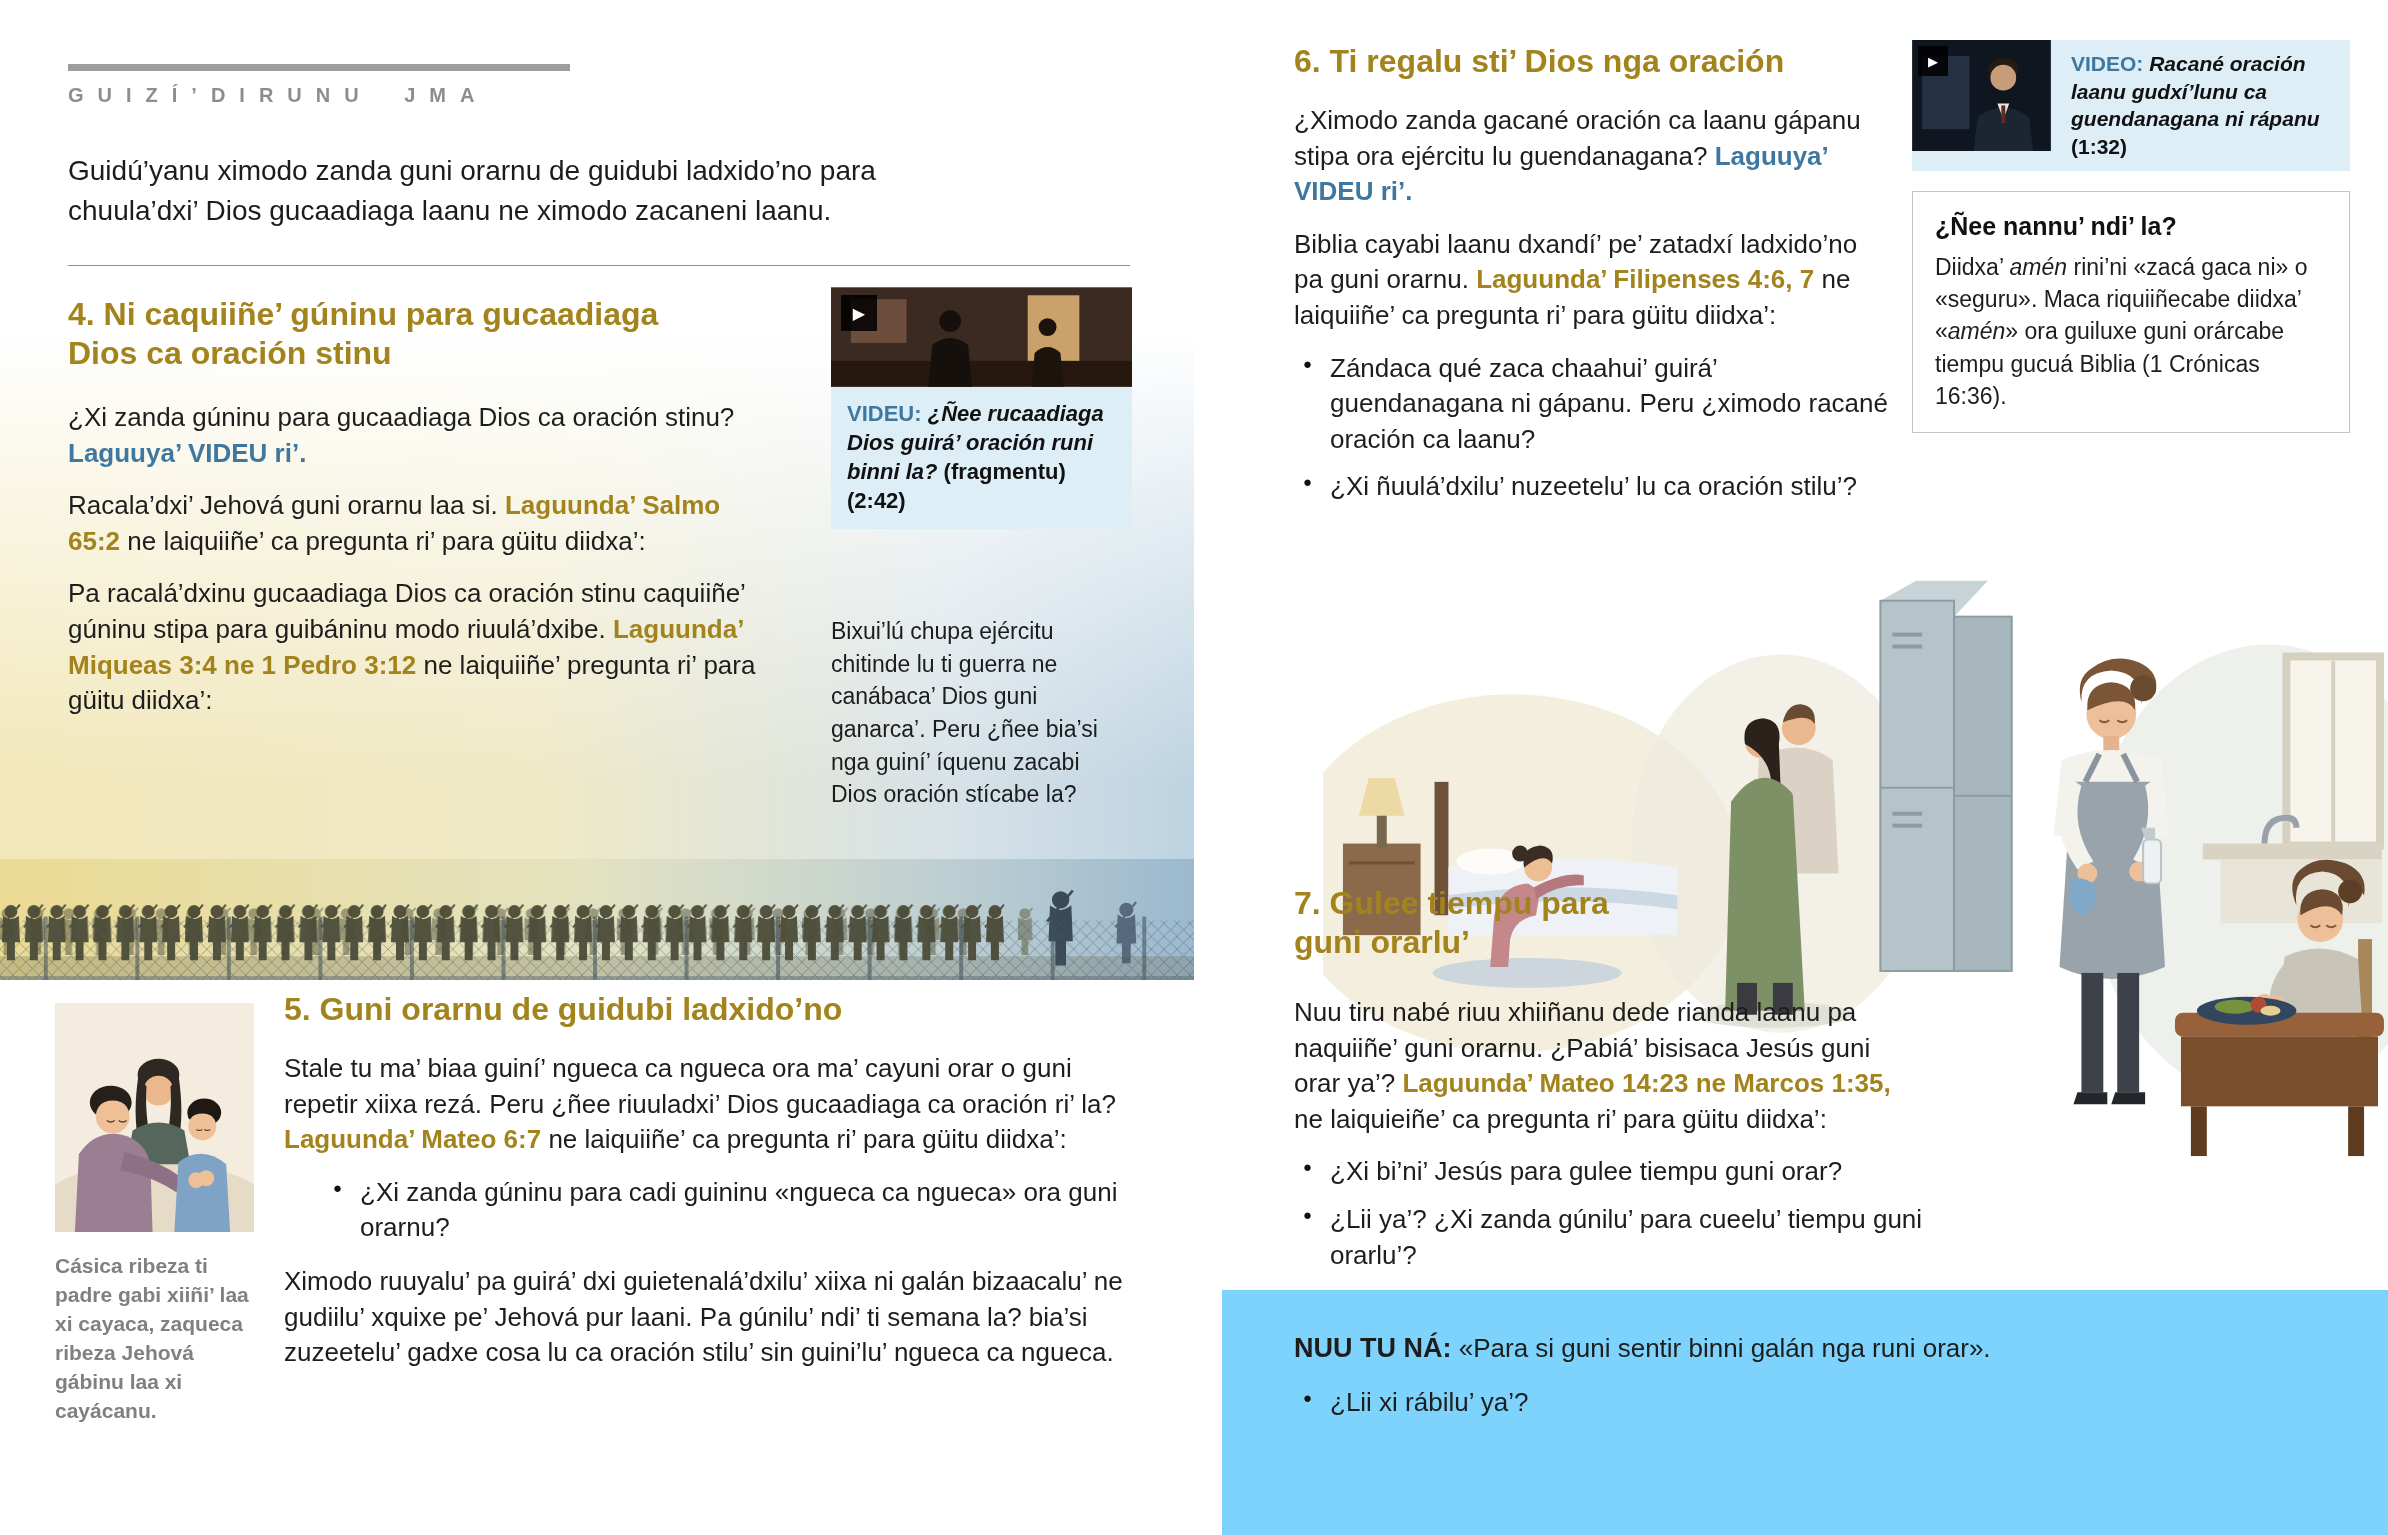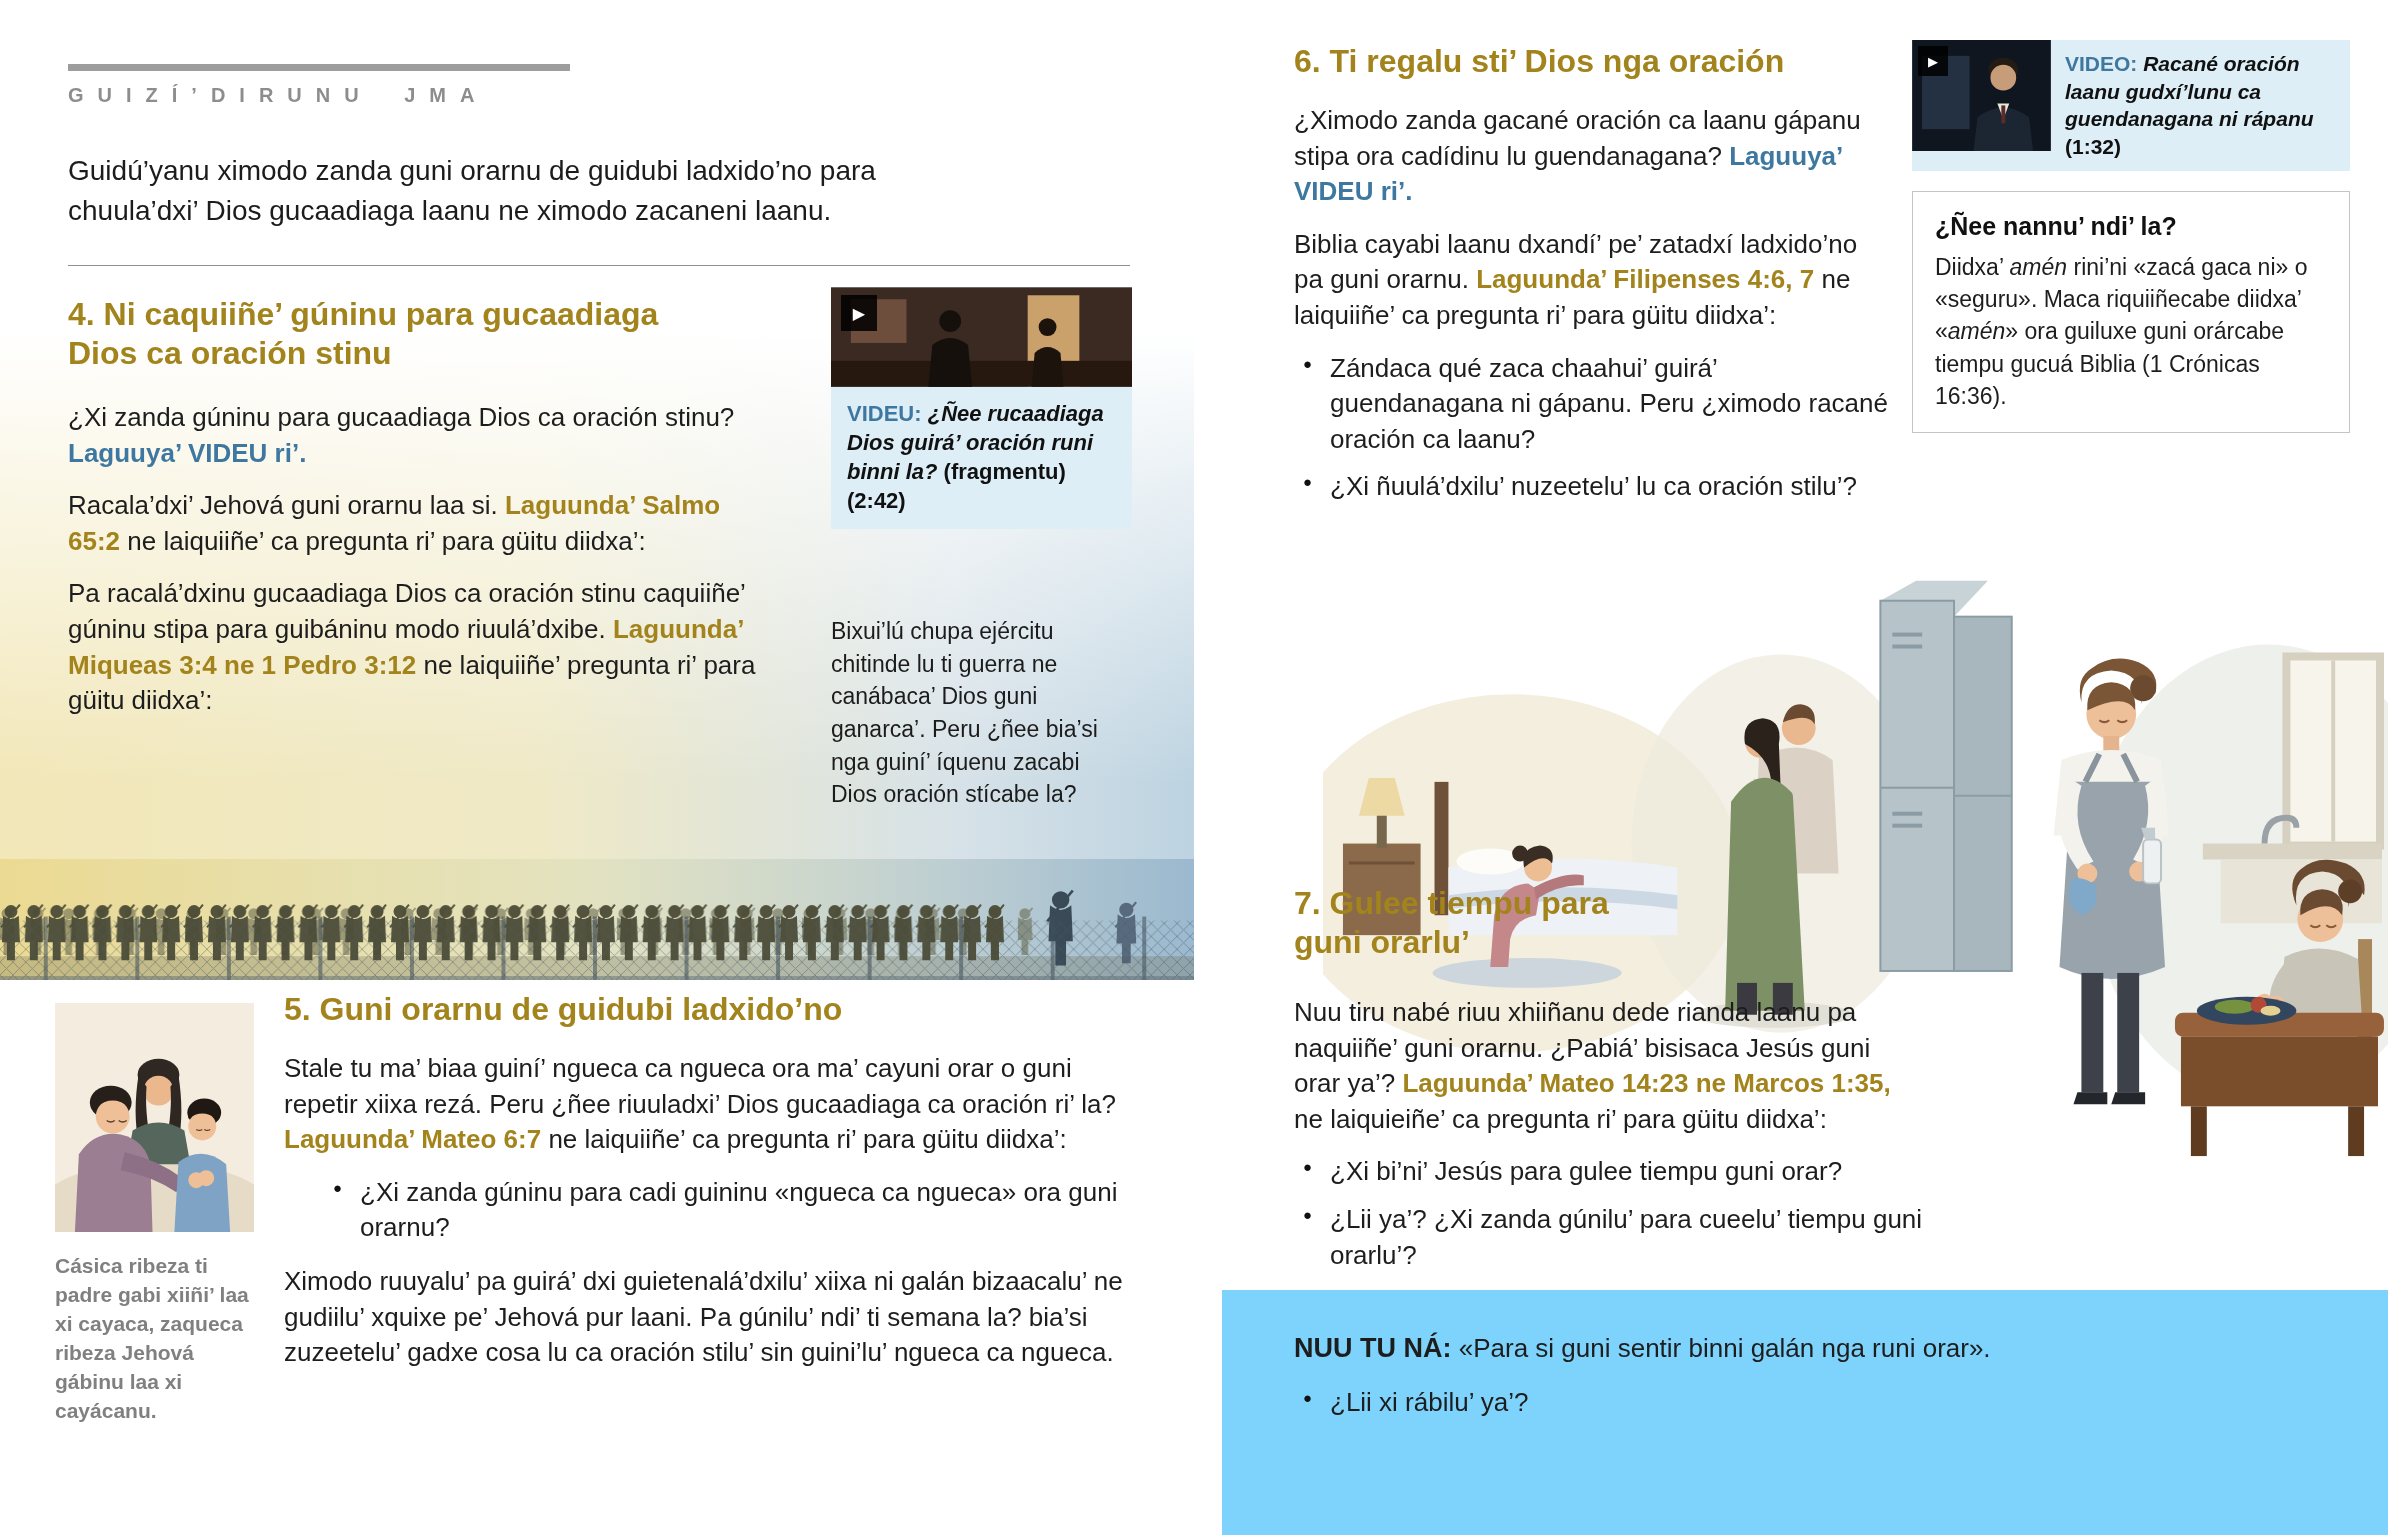--- a/index.html
+++ b/index.html
@@ -40,21 +40,21 @@
   .family-caption{position:absolute;left:55px;top:1252px;width:211px;font-size:21px;line-height:1.38;
     font-weight:600;color:#808080}
   .knowbox{position:absolute;left:718px;top:191px;width:438px;background:#fff;border:1px solid #c4c4c4;
     padding:20px 22px;z-index:1}
   .knowbox h3{font-size:25px;margin:0 0 10px;color:#111}
   .knowbox .kb-body{font-size:23px;line-height:1.4}
   .footerbox{position:absolute;left:28px;top:1290px;width:1166px;height:246px;background:#7dd3fc;z-index:1}
   .footerbox .fb-inner{padding:40px 60px 0 72px;font-size:26px;line-height:1.4}
   .fb-label{font-weight:700;font-size:27px}
   .s6-videobox{left:718px;top:40px;width:438px;display:flex;align-items:stretch}
-  .s6-videobox .vb-caption{font-size:21px;padding:10px 14px}
+  .s6-videobox .vb-caption{font-size:21px;padding:10px 20px}
 </style>
 </head>
 <body>
 
 <div class="page" id="left-page">
   <div id="lp-top">
 
     <div class="kicker-bar"></div>
     <div class="kicker">GUIZÍ’DIRUNU JMA</div>
     <div class="intro">Guidú’yanu ximodo zanda guni orarnu de guidubi ladxido’no para chuula’dxi’ Dios gucaadiaga laanu ne ximodo zacaneni laanu.</div>
@@ -169,21 +169,21 @@
     </ul>
     <p>Ximodo ruuyalu’ pa guirá’ dxi guietenalá’dxilu’ xiixa ni galán bizaacalu’ ne gudiilu’ xquixe pe’ Jehová pur laani. Pa gúnilu’ ndi’ ti semana la? bia’si zuzeetelu’ gadxe cosa lu ca oración stilu’ sin guini’lu’ ngueca ca ngueca.</p>
   </div>
 </div>
 
 <div class="page" id="right-page">
 
   <h2 class="abs z1" style="left:100px;top:42px;width:617px">6. Ti regalu sti’ Dios nga oración</h2>
 
   <div class="body abs z1" style="left:100px;top:103px;width:597px">
-    <p><span>¿Ximodo zanda gacané oración ca laanu gápanu stipa ora cadídinu lu guendanagana? </span><a class="link">Laguuya’ VIDEU ri’.</a></p>
+    <p><span>¿Ximodo zanda gacané oración ca laanu gápanu stipa ora ejércitu lu guendanagana? </span><a class="link">Laguuya’ VIDEU ri’.</a></p>
     <p><span>Biblia cayabi laanu dxandí’ pe’ zatadxí ladxido’no pa guni orarnu. </span><span class="ref">Laguunda’ Filipenses 4:6, 7</span><span> ne laiquiiñe’ ca pregunta ri’ para güitu diidxa’:</span></p>
     <ul class="b">
       <li>Zándaca qué zaca chaahui’ guirá’ guendanagana ni gápanu. Peru ¿ximodo racané oración ca laanu?</li>
       <li>¿Xi ñuulá’dxilu’ nuzeetelu’ lu ca oración stilu’?</li>
     </ul>
   </div>
 
   <div class="videobox s6-videobox">
     <div class="thumb" style="width:139px;height:111px;flex:0 0 139px">
       <svg viewBox="0 0 140 112" width="139" height="111">

